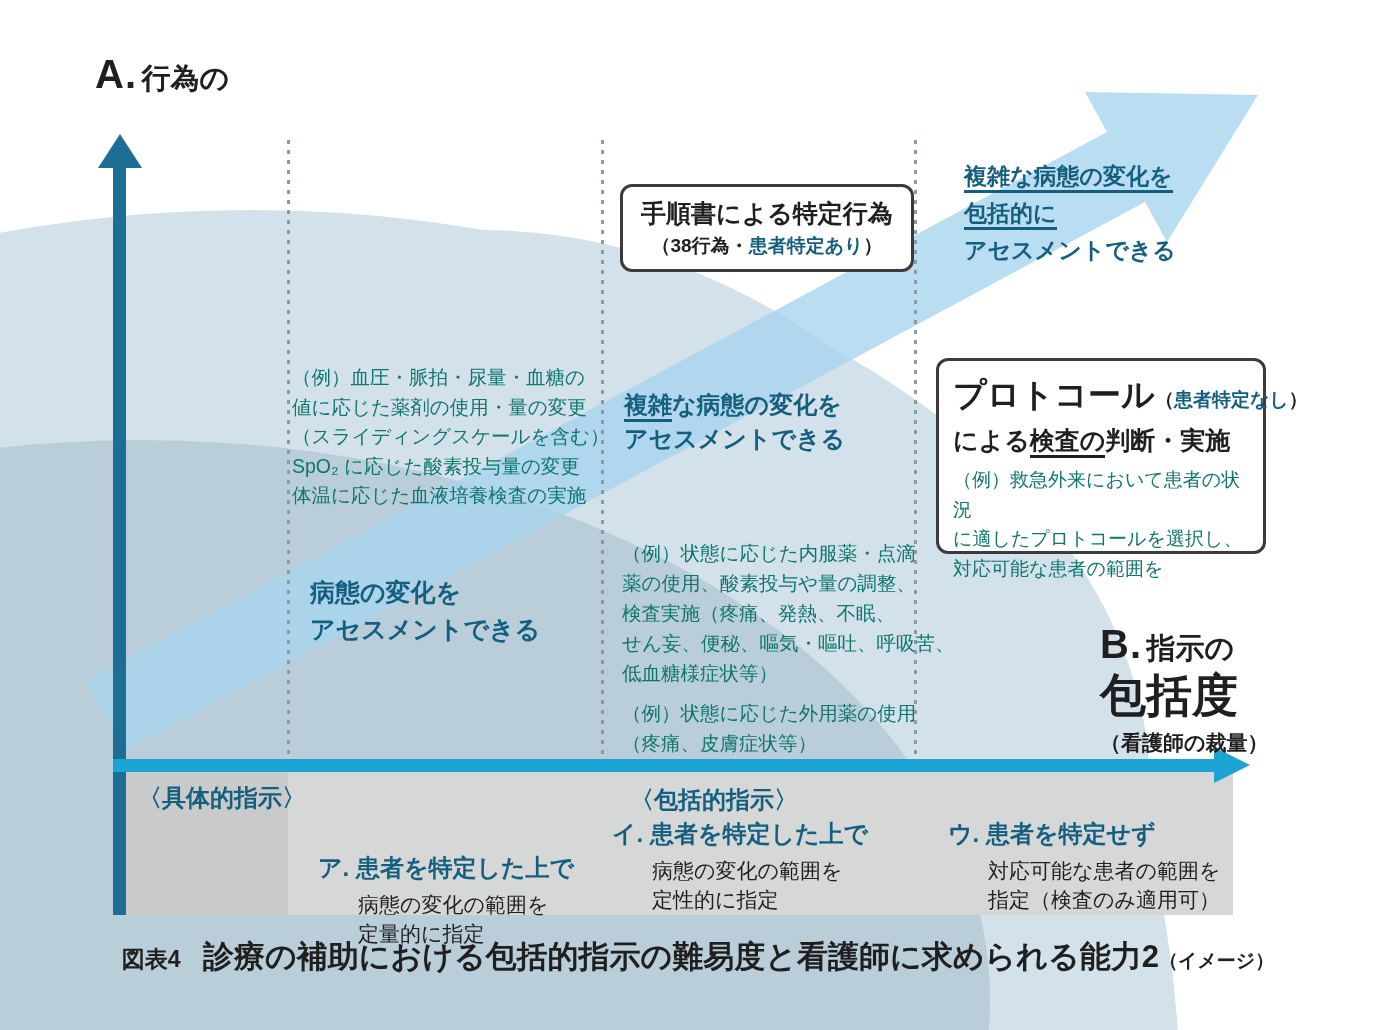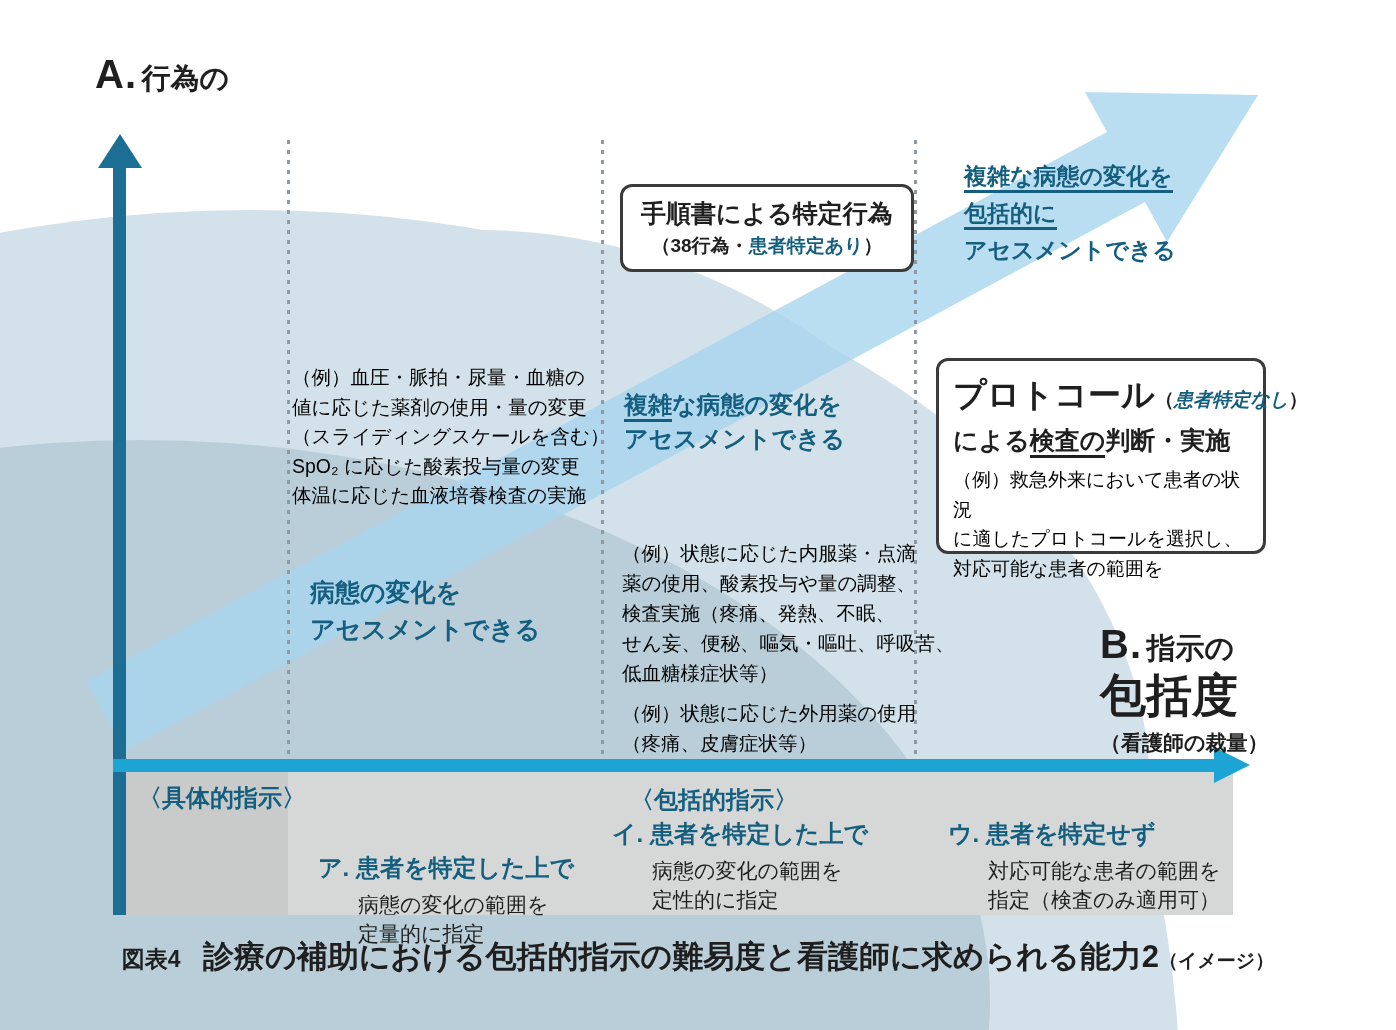--- a/index.html
+++ b/index.html
@@ -31,21 +31,21 @@
   
   .teal{color:#145f7f;}
   .bold{font-weight:700;}
   .u{border-bottom:3px solid currentColor;padding-bottom:1px;}
   .axis-label .big{font-size:40px;font-weight:700;letter-spacing:1px;}
   .axis-label .mid{font-size:29px;font-weight:700;}
   
   .callout{
     position:absolute;background:#ffffff;border:3px solid #3b3b3b;border-radius:12px;
   }
-  .ex{font-size:19.5px;line-height:29.5px;color:#000000;}
+  .ex{font-size:19.5px;line-height:29.5px;color:#0f766e;}
   .ability{font-weight:700;color:#145f7f;}
 </style>
 </head>
 <body>
 
 <div id="canvas">
 
   <div class="ell ellA"></div>
   <div class="ell ellB"></div>
   <div class="ell ellC"></div>
@@ -103,21 +103,21 @@
     <div>体温に応じた血液培養検査の実施</div>
   </div>
 
   <div class="abs ability" style="left:624px;top:388px;font-size:24px;line-height:34px;">
     <div><span class="u">複雑</span><span>な病態の変化を</span></div>
     <div>アセスメントできる</div>
   </div>
 
   <div class="callout" style="left:936px;top:358px;width:324px;height:190px;padding:0;">
     <div style="margin:12px 14px 0 14px;white-space:nowrap;">
-      <span style="font-size:33px;font-weight:700;font-family:Liberation Mono, monospace;">プロトコール</span><span style="font-size:19px;font-weight:700;">（</span><span class="teal" style="font-size:19px;font-weight:700;font-style:italic;">患者特定なし</span><span style="font-size:19px;font-weight:700;">）</span>
+      <span style="font-size:33px;font-weight:700;font-family:Liberation Mono, monospace;">プロトコール</span><span style="font-size:19px;font-weight:700;">（</span><span class="teal" style="font-size:19px;font-weight:700;">患者特定なし</span><span style="font-size:19px;font-weight:700;">）</span>
     </div>
     <div style="margin:6px 14px 0 14px;font-size:25px;font-weight:700;white-space:nowrap;">
       <span>による</span><span class="u">検査の</span><span>判断・実施</span>
     </div>
     <div class="ex" style="margin:8px 14px 0 14px;font-size:19px;">
       <div>（例）救急外来において患者の状況</div>
       <div>に適したプロトコールを選択し、</div>
       <div>対応可能な患者の範囲を</div>
     </div>
   </div>

